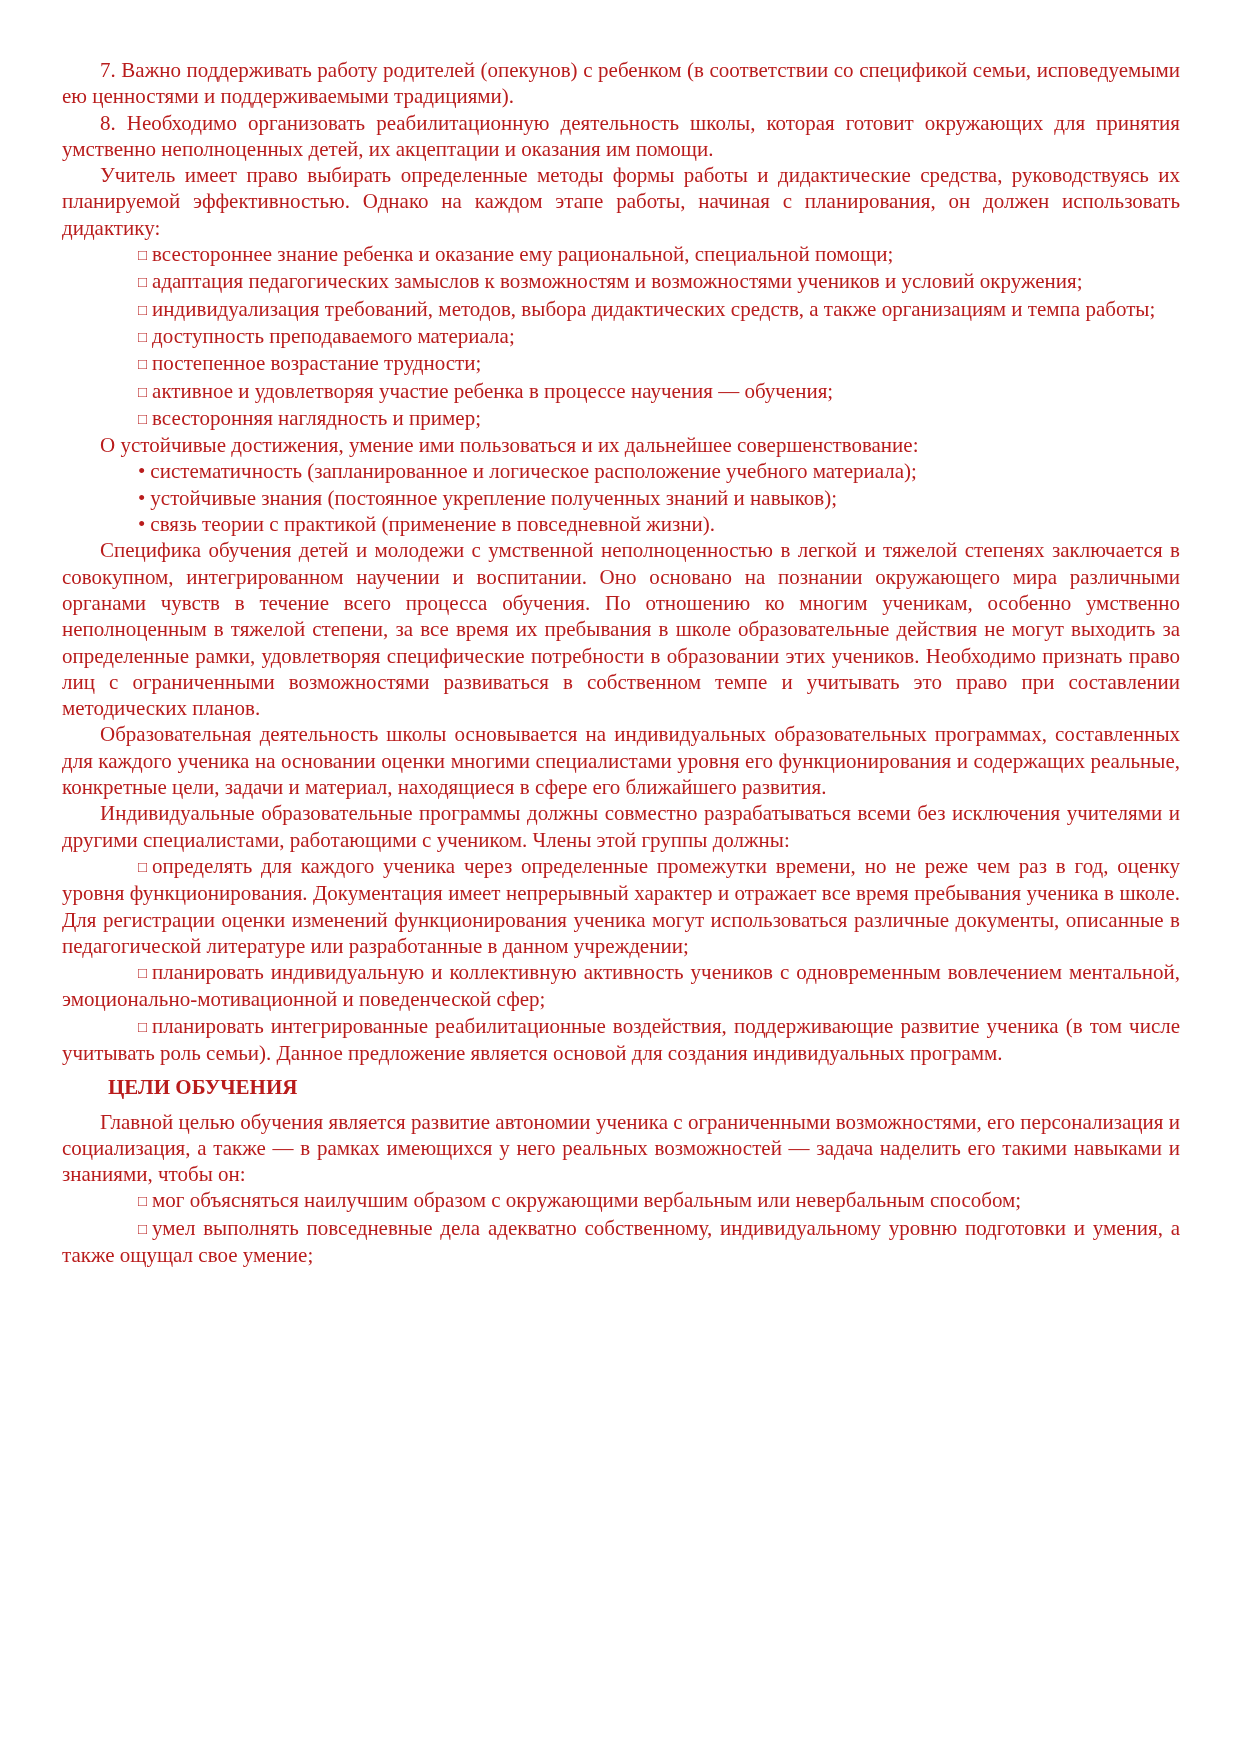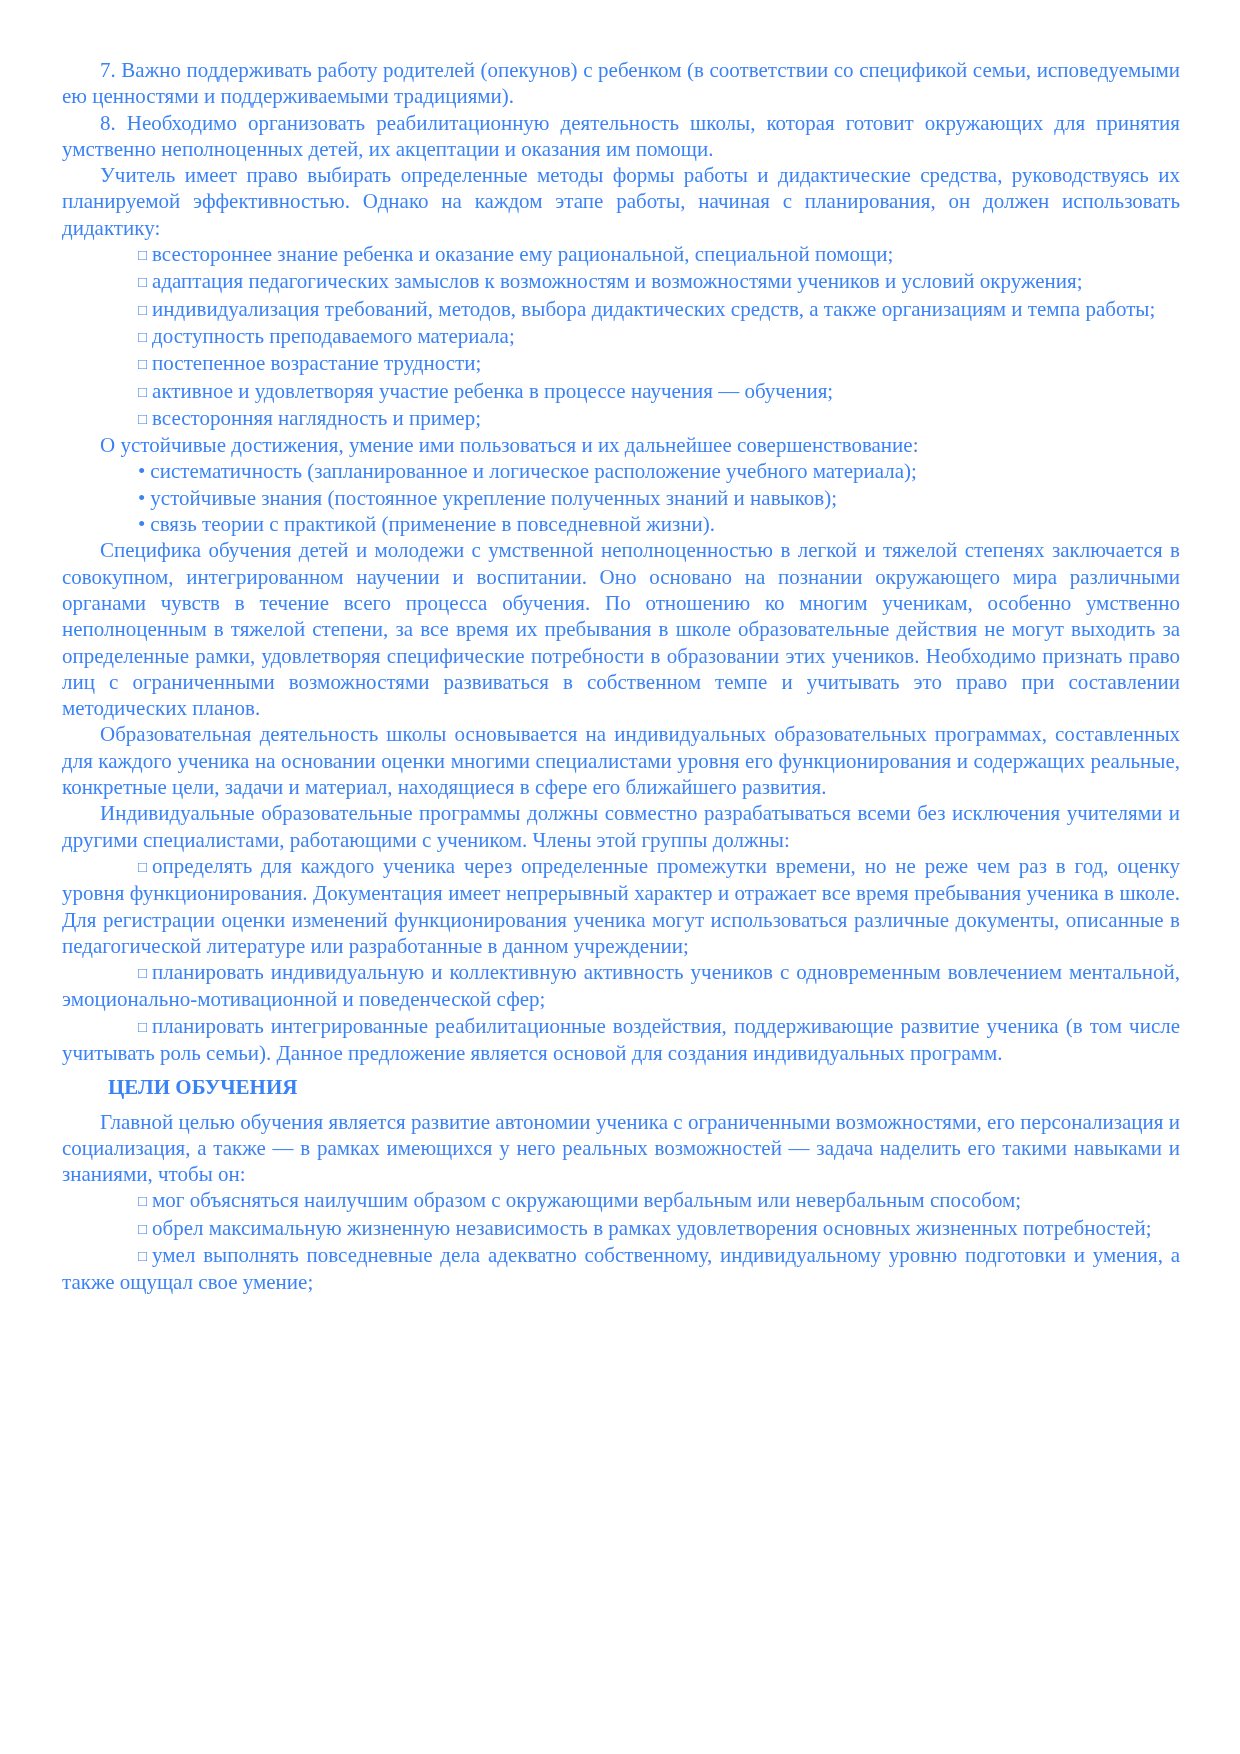--- a/index.html
+++ b/index.html
@@ -14,21 +14,21 @@
       position: relative;
     }
     .page {
       position: absolute;
       left: 62px;
       top: 57px;
       width: 1118px;
       font-family: "Liberation Serif", "DejaVu Serif", serif;
       font-size: 21px;
       line-height: 26.3px;
-      color: #3b82f6;
+      color: #b91c1c;
     }
     .para {
       margin: 0;
       text-indent: 38px;
       text-align: justify;
       text-align-last: left;
     }
     .heading {
       margin: 8px;
       text-indent: 38px;
@@ -71,15 +71,14 @@
 
   <p class="para"><span class="marker box">□</span><span>определять для каждого ученика через определенные промежутки времени, но не реже чем раз в год, оценку уровня функционирования. Документация имеет непрерывный характер и отражает все время пребывания ученика в школе. Для регистрации оценки изменений функционирования ученика могут использоваться различные документы, описанные в педагогической литературе или разработанные в данном учреждении;</span></p>
   <p class="para"><span class="marker box">□</span><span>планировать индивидуальную и коллективную активность учеников с одновременным вовлечением ментальной, эмоционально-мотивационной и поведенческой сфер;</span></p>
   <p class="para"><span class="marker box">□</span><span>планировать интегрированные реабилитационные воздействия, поддерживающие развитие ученика (в том числе учитывать роль семьи). Данное предложение является основой для создания индивидуальных программ.</span></p>
 
   <p class="heading"><span>ЦЕЛИ ОБУЧЕНИЯ</span></p>
 
   <p class="para"><span>Главной целью обучения является развитие автономии ученика с ограниченными возможностями, его персонализация и социализация, а также — в рамках имеющихся у него реальных возможностей — задача наделить его такими навыками и знаниями, чтобы он:</span></p>
 
   <p class="para"><span class="marker box">□</span><span>мог объясняться наилучшим образом с окружающими вербальным или невербальным способом;</span></p>
-  <p class="para"><span class="marker box">□</span><span>обрел максимальную жизненную независимость в рамках удовлетворения основных жизненных потребностей;</span></p>
   <p class="para"><span class="marker box">□</span><span>умел выполнять повседневные дела адекватно собственному, индивидуальному уровню подготовки и умения, а также ощущал свое умение;</span></p>
 </div>
 
 </body></html>

